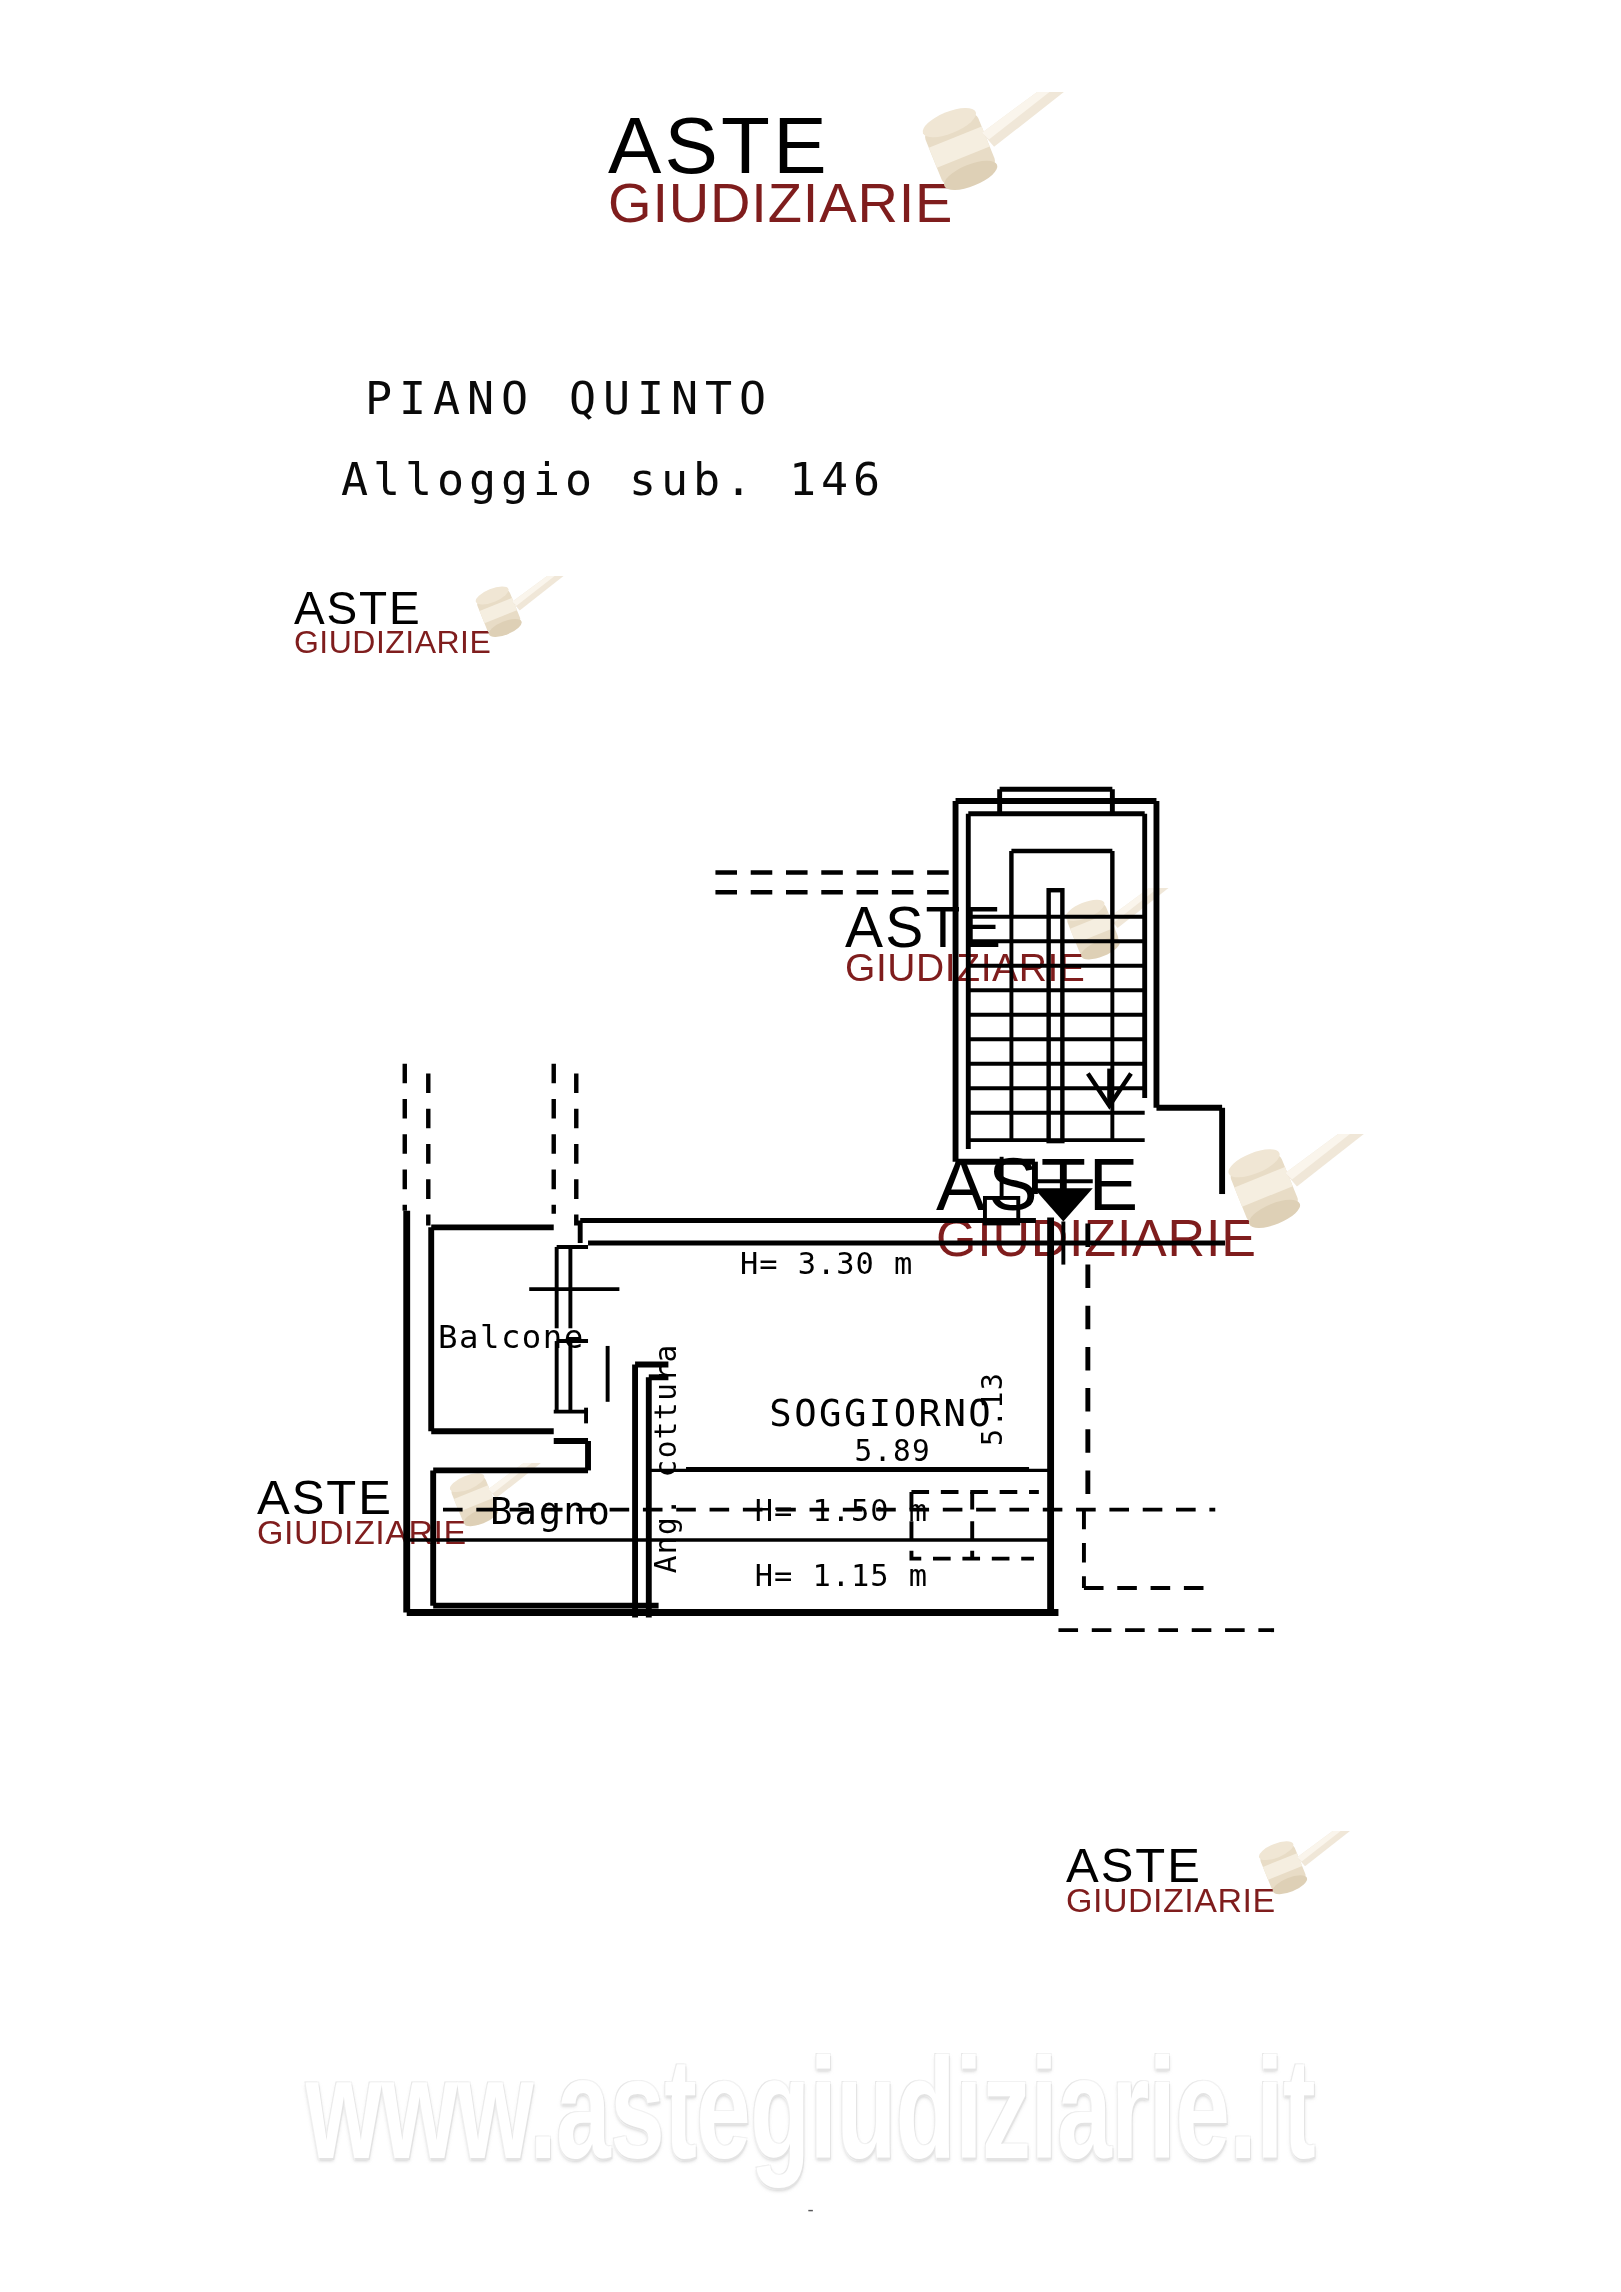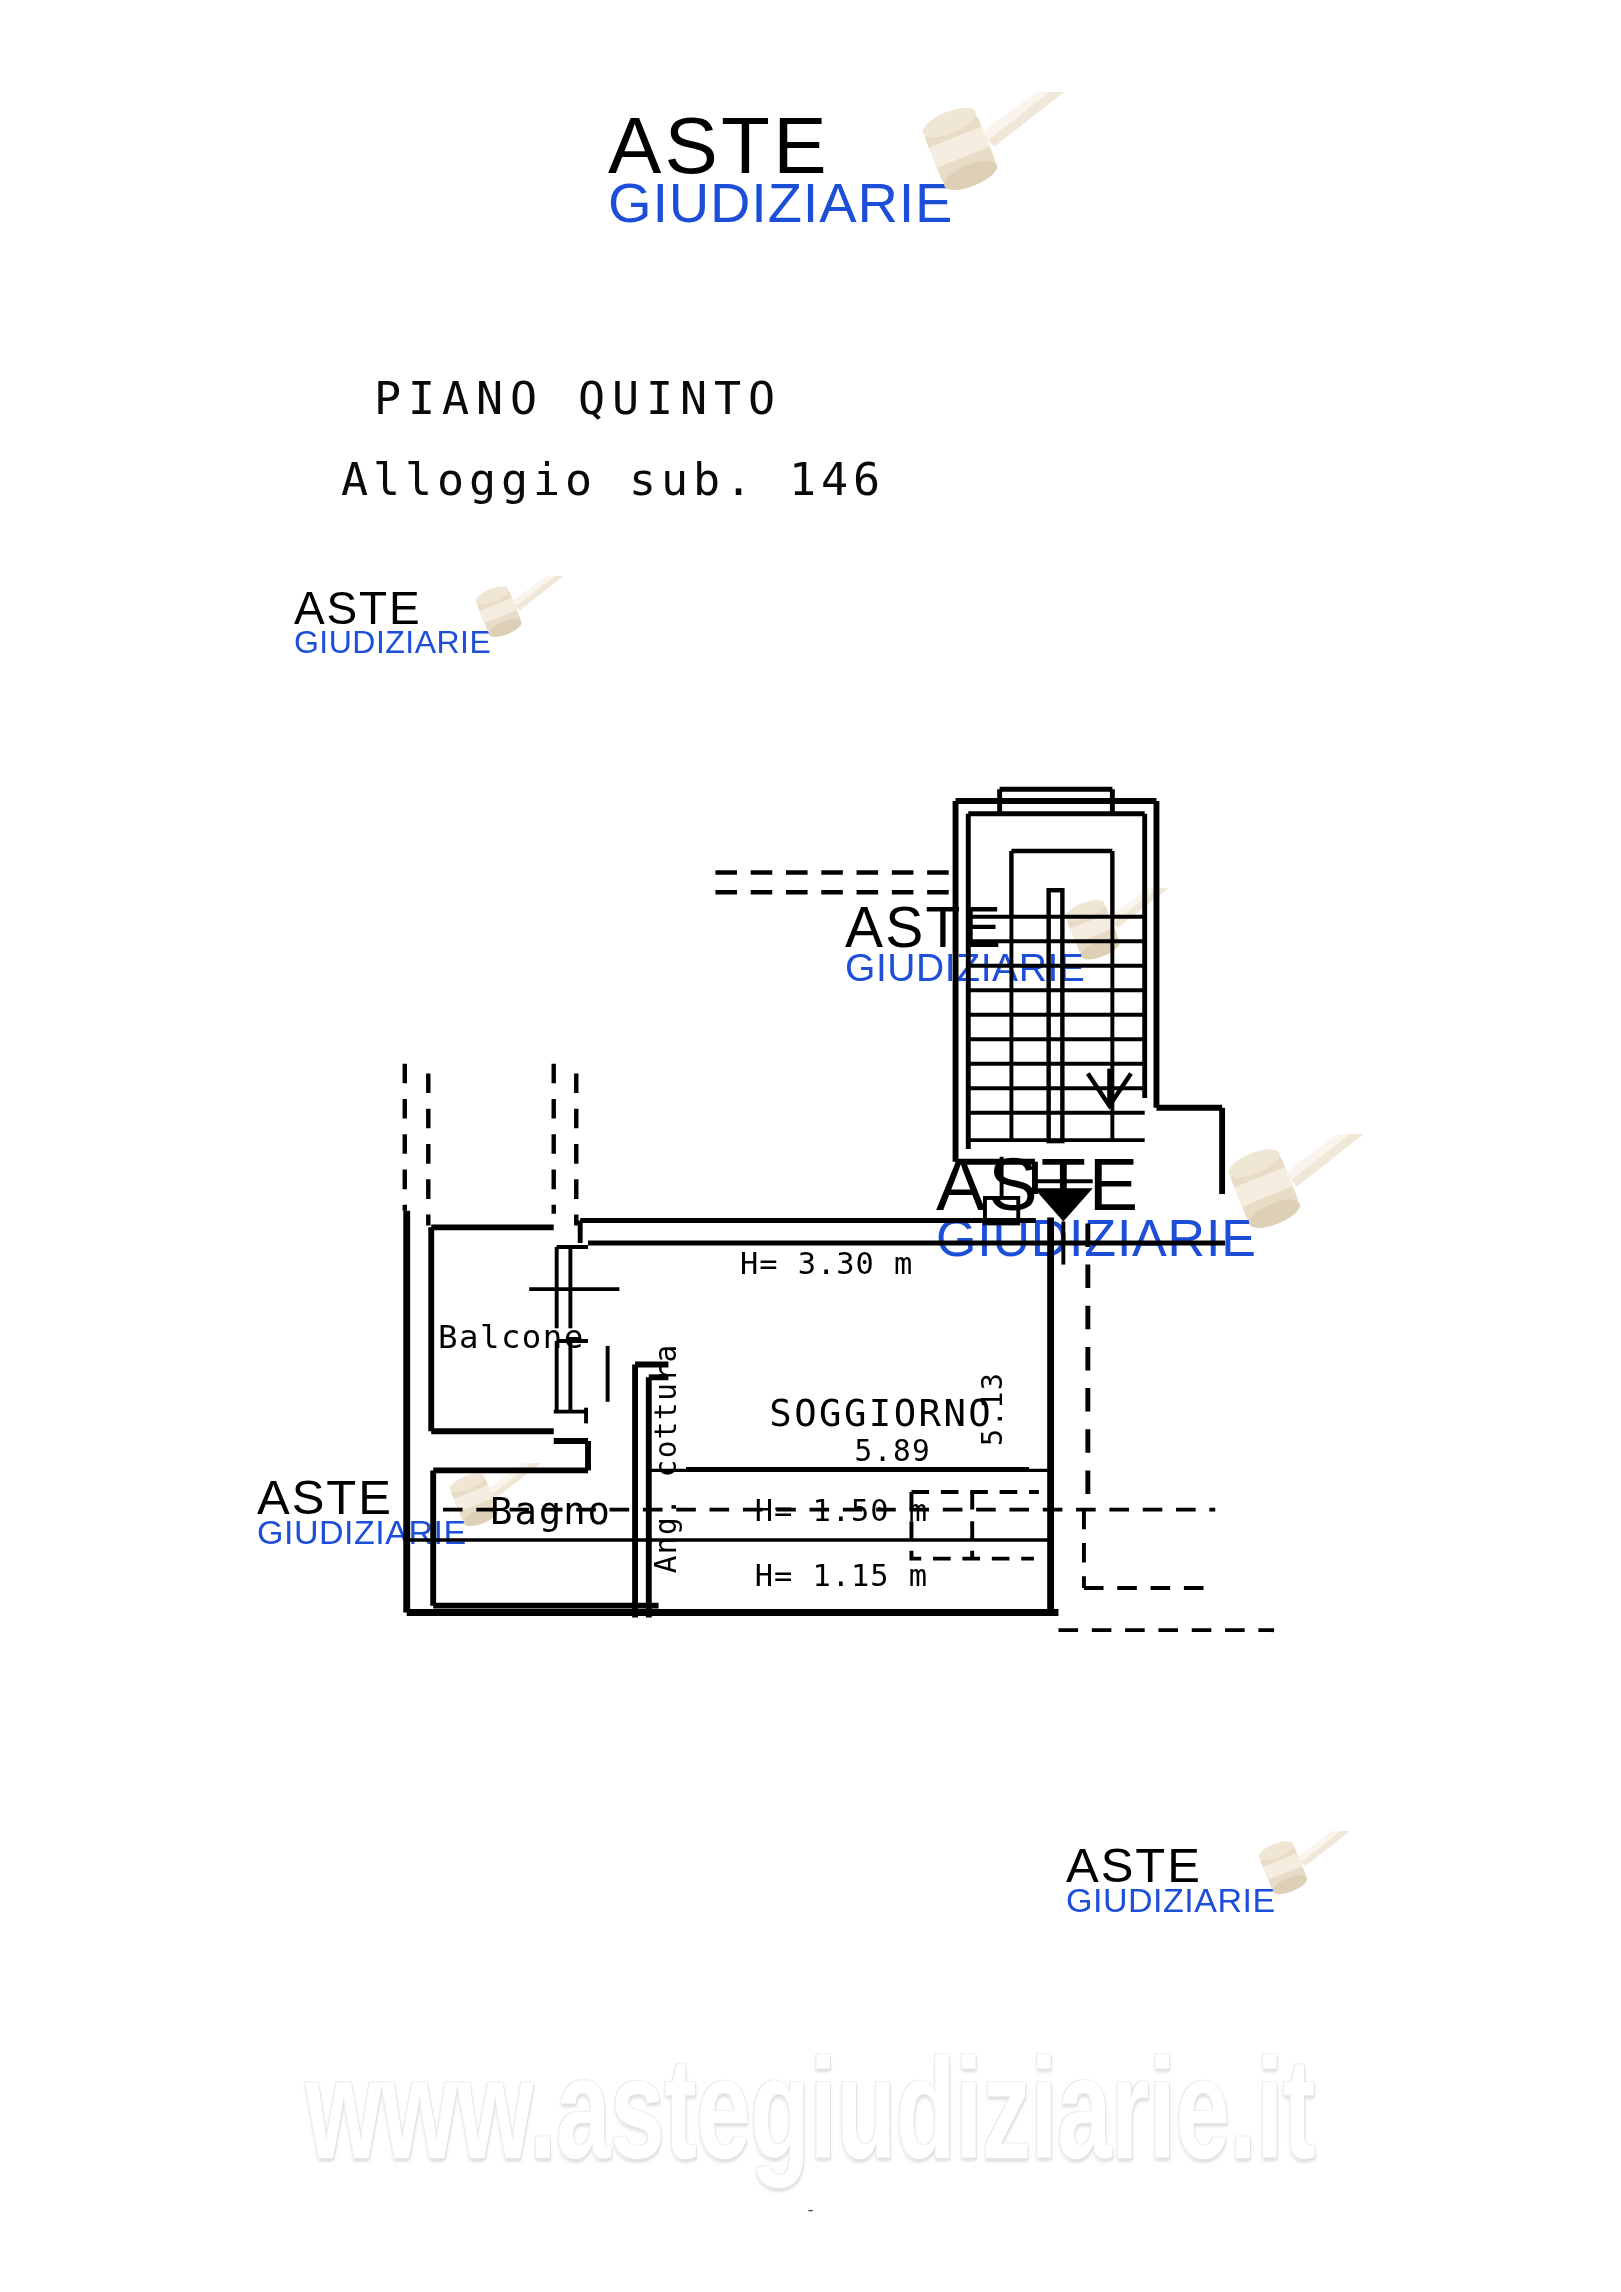--- a/index.html
+++ b/index.html
@@ -11,21 +11,21 @@
   
   .wm{position:absolute;pointer-events:none;user-select:none;}
   .wm .wm-aste{
     font-family:"Liberation Sans",sans-serif;
     font-weight:400;letter-spacing:.04em;line-height:.9;
     color:#000000;display:block;
   }
   .wm .wm-giud{
     font-family:"Liberation Sans",sans-serif;
     font-weight:400;letter-spacing:.015em;line-height:.95;
-    color:#1d4ed8;display:block;
+    color:#7f1d1d;display:block;
   }
   .wm .gavel{position:absolute;}
 
   
   .url-wm{
     position:absolute;left:0;right:0;text-align:center;
     font-family:"Liberation Sans",sans-serif;
     font-weight:700;color:#ffffff;
     letter-spacing:-.005em;
     transform:scaleY(1.45);
@@ -69,21 +69,21 @@
       <rect x="44" y="30" width="58" height="58" rx="7" fill="#e8dcc6"></rect>
       <rect x="44" y="46" width="58" height="22" fill="#f5eee0"></rect>
       <ellipse cx="73" cy="30" rx="29" ry="11" fill="#f0e6d4"></ellipse>
       <ellipse cx="73" cy="88" rx="29" ry="11" fill="#ded0b6"></ellipse>
       <path d="M100 52 L232 18 L244 30 L106 70 Z" fill="#f0e7d8"></path>
       <path d="M100 52 L232 18 L236 23 L104 61 Z" fill="#faf5ec"></path>
     </g>
   </svg>
 </div>
 
-<div class="plan-title" style="left:365px;top:372px;font-size:45px;letter-spacing:6.9px;margin-left:9px;">PIANO QUINTO</div>
+<div class="plan-title" style="left:365px;top:372px;font-size:45px;letter-spacing:6.9px;">PIANO QUINTO</div>
 <div class="plan-title" style="left:341px;top:453px;font-size:45px;letter-spacing:4.9px;text-align:right;">Alloggio sub. 146</div>
 
 <div class="wm" style="left:294px;top:588px;width:235px;height:78px;">
   <span class="wm-aste" style="font-size:46px;">ASTE</span>
   <span class="wm-giud" style="font-size:32px;margin-top:-2.9px;">GIUDIZIARIE</span>
   <svg class="gavel" style="left:161px;top:-11.8px;" width="157" height="74" viewBox="0 0 260 120">
     <g transform="rotate(-22 70 60)">
       <rect x="44" y="30" width="58" height="58" rx="7" fill="#e8dcc6"></rect>
       <rect x="44" y="46" width="58" height="22" fill="#f5eee0"></rect>
       <ellipse cx="73" cy="30" rx="29" ry="11" fill="#f0e6d4"></ellipse>

